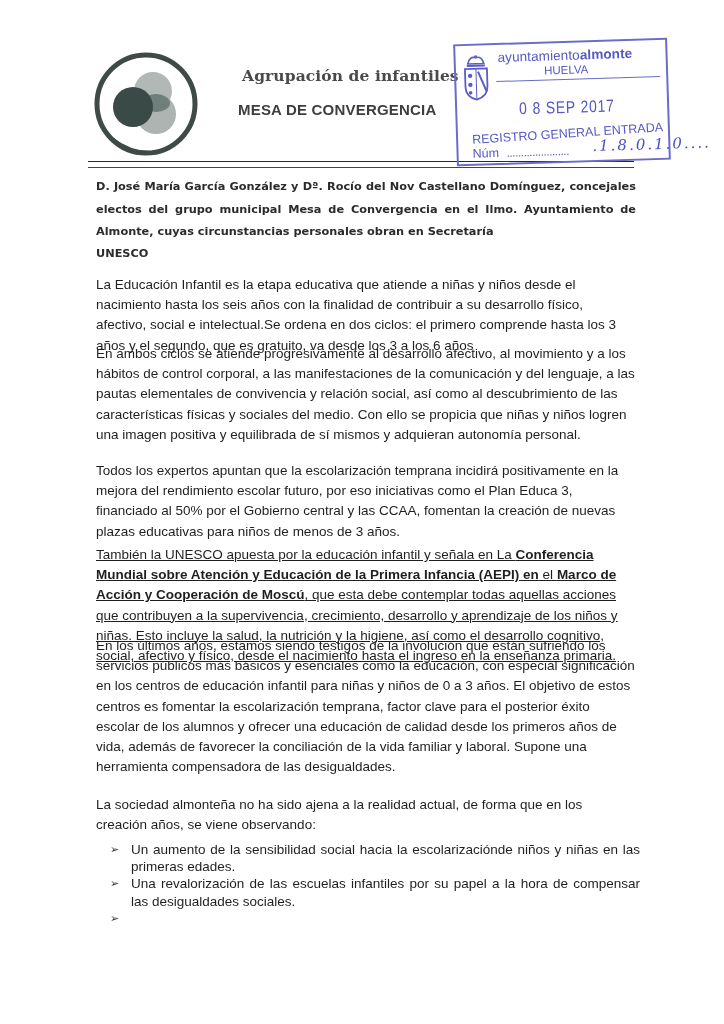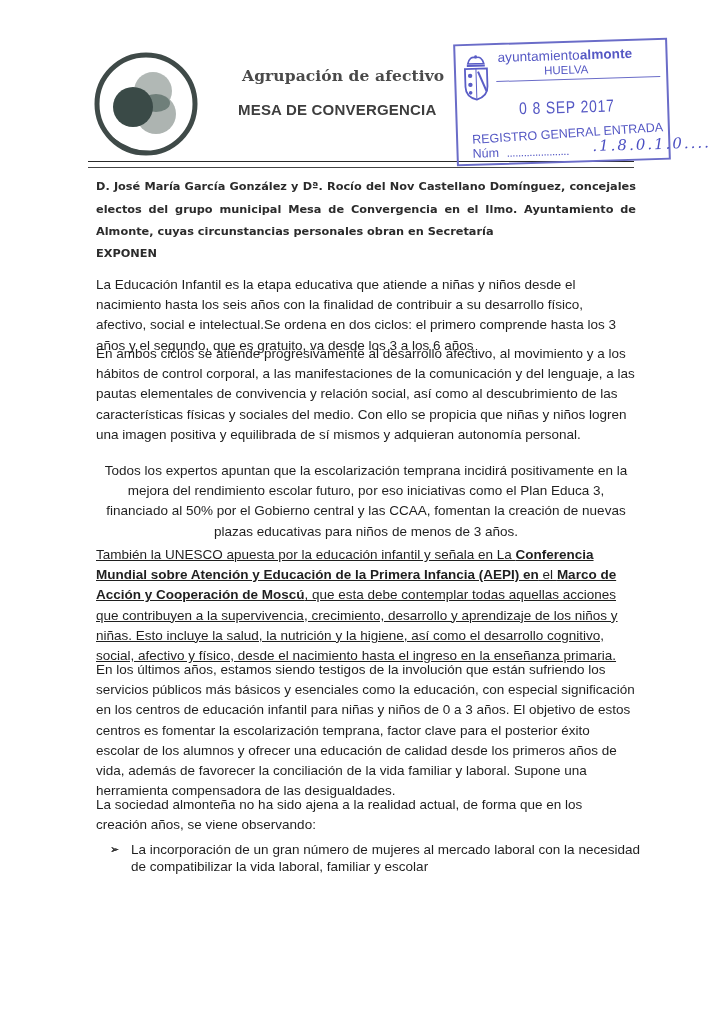--- a/index.html
+++ b/index.html
@@ -24,43 +24,43 @@
   .stamp .stamp-num-label { position: absolute; left: 14px; top: 101px; font-size: 12.5px; }
   .stamp .stamp-dots { position: absolute; left: 48px; top: 101px; font-size: 12px; letter-spacing: -0.5px; }
   .stamp .stamp-num { position: absolute; left: 134px; top: 95px; font-family: "DejaVu Serif", serif; font-style: italic; font-size: 15px; color: #4b4fc2; letter-spacing: 2px; }
 
   .intro { position: absolute; left: 96px; top: 176px; width: 540px; font-family: "DejaVu Sans", sans-serif; font-weight: bold; font-size: 11.3px; line-height: 22.5px; color: #2b2b2b; text-align: justify; }
   .heading { position: absolute; left: 96px; top: 247px; font-family: "DejaVu Sans", sans-serif; font-weight: bold; font-size: 11.3px; color: #2b2b2b; }
 
   .para { position: absolute; left: 96px; width: 540px; font-size: 13.5px; line-height: 20.2px; color: #1f1f1f; }
   .p1 { top: 275px; }
   .p2 { top: 344px; }
-  .p3 { top: 461px; text-align: center; }
+  .p3 { top: 461px; }
   .p4 { top: 545px; text-decoration: underline; }
-  .p5 { top: 660px; }
+  .p5 { top: 636px; }
   .p6 { top: 795px; }
   .para b { font-weight: bold; }
 
   .list { position: absolute; left: 110px; top: 841px; width: 530px; margin: 0; padding: 0; list-style: none; font-size: 13.5px; line-height: 17.2px; color: #1f1f1f; }
   .list li { position: relative; padding-left: 21px; text-align: justify; }
   .list li .bullet { position: absolute; left: 0; top: 0; font-size: 11px; color: #333; }
 </style>
 </head>
 <body>
 
 <svg class="logo" viewBox="0 0 112 112">
   <circle cx="56" cy="56" r="49" fill="none" stroke="#3f4a48" stroke-width="5"></circle>
   <path d="M22 90 Q40 104 60 104" fill="none" stroke="#3f4a48" stroke-width="2"></path>
   <circle cx="63" cy="43" r="19" fill="#a9b0ad" opacity="0.9"></circle>
   <circle cx="66" cy="66" r="20" fill="#a9b0ad" opacity="0.95"></circle>
   <ellipse cx="66" cy="55" rx="14" ry="9" fill="#6f7f7a"></ellipse>
   <circle cx="43" cy="59" r="20" fill="#3a4a47"></circle>
 </svg>
 
-<div class="org-sub">Agrupación de afectivo</div>
+<div class="org-sub">Agrupación de infantiles</div>
 <div class="org-name">MESA DE CONVERGENCIA</div>
 
 <div class="rule1"></div>
 <div class="rule2"></div>
 
 <div class="stamp">
   <svg class="crest" viewBox="0 0 28 48">
     <path d="M6 10 Q8 2 14 4 Q20 2 22 10 Z" fill="none" stroke="#5a5dc6" stroke-width="1.6"></path>
     <circle cx="14" cy="3" r="1.5" fill="#5a5dc6"></circle>
     <line x1="5" y1="12" x2="23" y2="12" stroke="#5a5dc6" stroke-width="2"></line>
@@ -75,26 +75,26 @@
   <div class="stamp-city">HUELVA</div>
   <div class="stamp-line"></div>
   <div class="stamp-date">0 8 SEP 2017</div>
   <div class="stamp-reg">REGISTRO GENERAL ENTRADA</div>
   <div class="stamp-num-label">Núm</div>
   <div class="stamp-dots">......................</div>
   <div class="stamp-num">.1.8.0.1.0....</div>
 </div>
 
 <div class="intro">D. José María García González y Dª. Rocío del Nov Castellano Domínguez, concejales electos del grupo municipal Mesa de Convergencia en el Ilmo. Ayuntamiento de Almonte, cuyas circunstancias personales obran en Secretaría</div>
-<div class="heading">EXPONEN</div>
+<div class="heading">UNESCO</div>
 
 <div class="para p1">La Educación Infantil es la etapa educativa que atiende a niñas y niños desde el nacimiento hasta los seis años con la finalidad de contribuir a su desarrollo físico, afectivo, social e intelectual.Se ordena en dos ciclos: el primero comprende hasta los 3 años y el segundo, que es gratuito, va desde los 3 a los 6 años</div>
 <div class="para p2">En ambos ciclos se atiende progresivamente al desarrollo afectivo, al movimiento y a los hábitos de control corporal, a las manifestaciones de la comunicación y del lenguaje, a las pautas elementales de convivencia y relación social, así como al descubrimiento de las características físicas y sociales del medio. Con ello se propicia que niñas y niños logren una imagen positiva y equilibrada de sí mismos y adquieran autonomía personal.</div>
 <div class="para p3">Todos los expertos apuntan que la escolarización temprana incidirá positivamente en la mejora del rendimiento escolar futuro, por eso iniciativas como el Plan Educa 3, financiado al 50% por el Gobierno central y las CCAA,  fomentan la creación de nuevas plazas educativas para niños de menos de 3 años.</div>
 <div class="para p4"><span>También la UNESCO apuesta por la educación infantil y señala en La </span><b>Conferencia Mundial sobre Atención y Educación de la Primera Infancia (AEPI) en</b><span> el </span><b>Marco de Acción y Cooperación de Moscú</b><span>, que esta debe contemplar todas aquellas acciones que contribuyen a la supervivencia, crecimiento, desarrollo y aprendizaje de los niños y niñas. Esto incluye la salud, la nutrición y la higiene, así como el desarrollo cognitivo, social, afectivo y físico, desde el nacimiento hasta el ingreso en la enseñanza primaria.</span></div>
 <div class="para p5">En los últimos años, estamos siendo testigos de la involución que están sufriendo los servicios públicos más básicos y esenciales como la educación, con especial significación en los centros de educación infantil para niñas y niños de 0 a 3 años. El objetivo de estos centros es fomentar la escolarización temprana, factor clave para el posterior éxito escolar de los alumnos y ofrecer una educación de calidad desde los primeros años de vida, además de favorecer la conciliación de la vida familiar y laboral. Supone una herramienta compensadora de las desigualdades.</div>
 <div class="para p6">La sociedad almonteña no ha sido ajena a la realidad actual, de forma que en los creación años, se viene observando:</div>
 
 <ul class="list">
+  <li><span class="bullet">➢</span><span>Un aumento de la sensibilidad social hacia la escolarizaciónde niños y niñas en las primeras edades.</span></li>
+  <li><span class="bullet">➢</span><span>Una revalorización de las escuelas infantiles por su papel a la hora de compensar las desigualdades sociales.</span></li>
   <li><span class="bullet">➢</span></li>
-  <li><span class="bullet">➢</span></li>
-  <li><span class="bullet">➢</span><span>La incorporación de un gran número de mujeres al mercado laboral con la necesidad de compatibilizar la vida laboral, familiar y escolar</span></li>
 </ul>
 
 </body></html>

